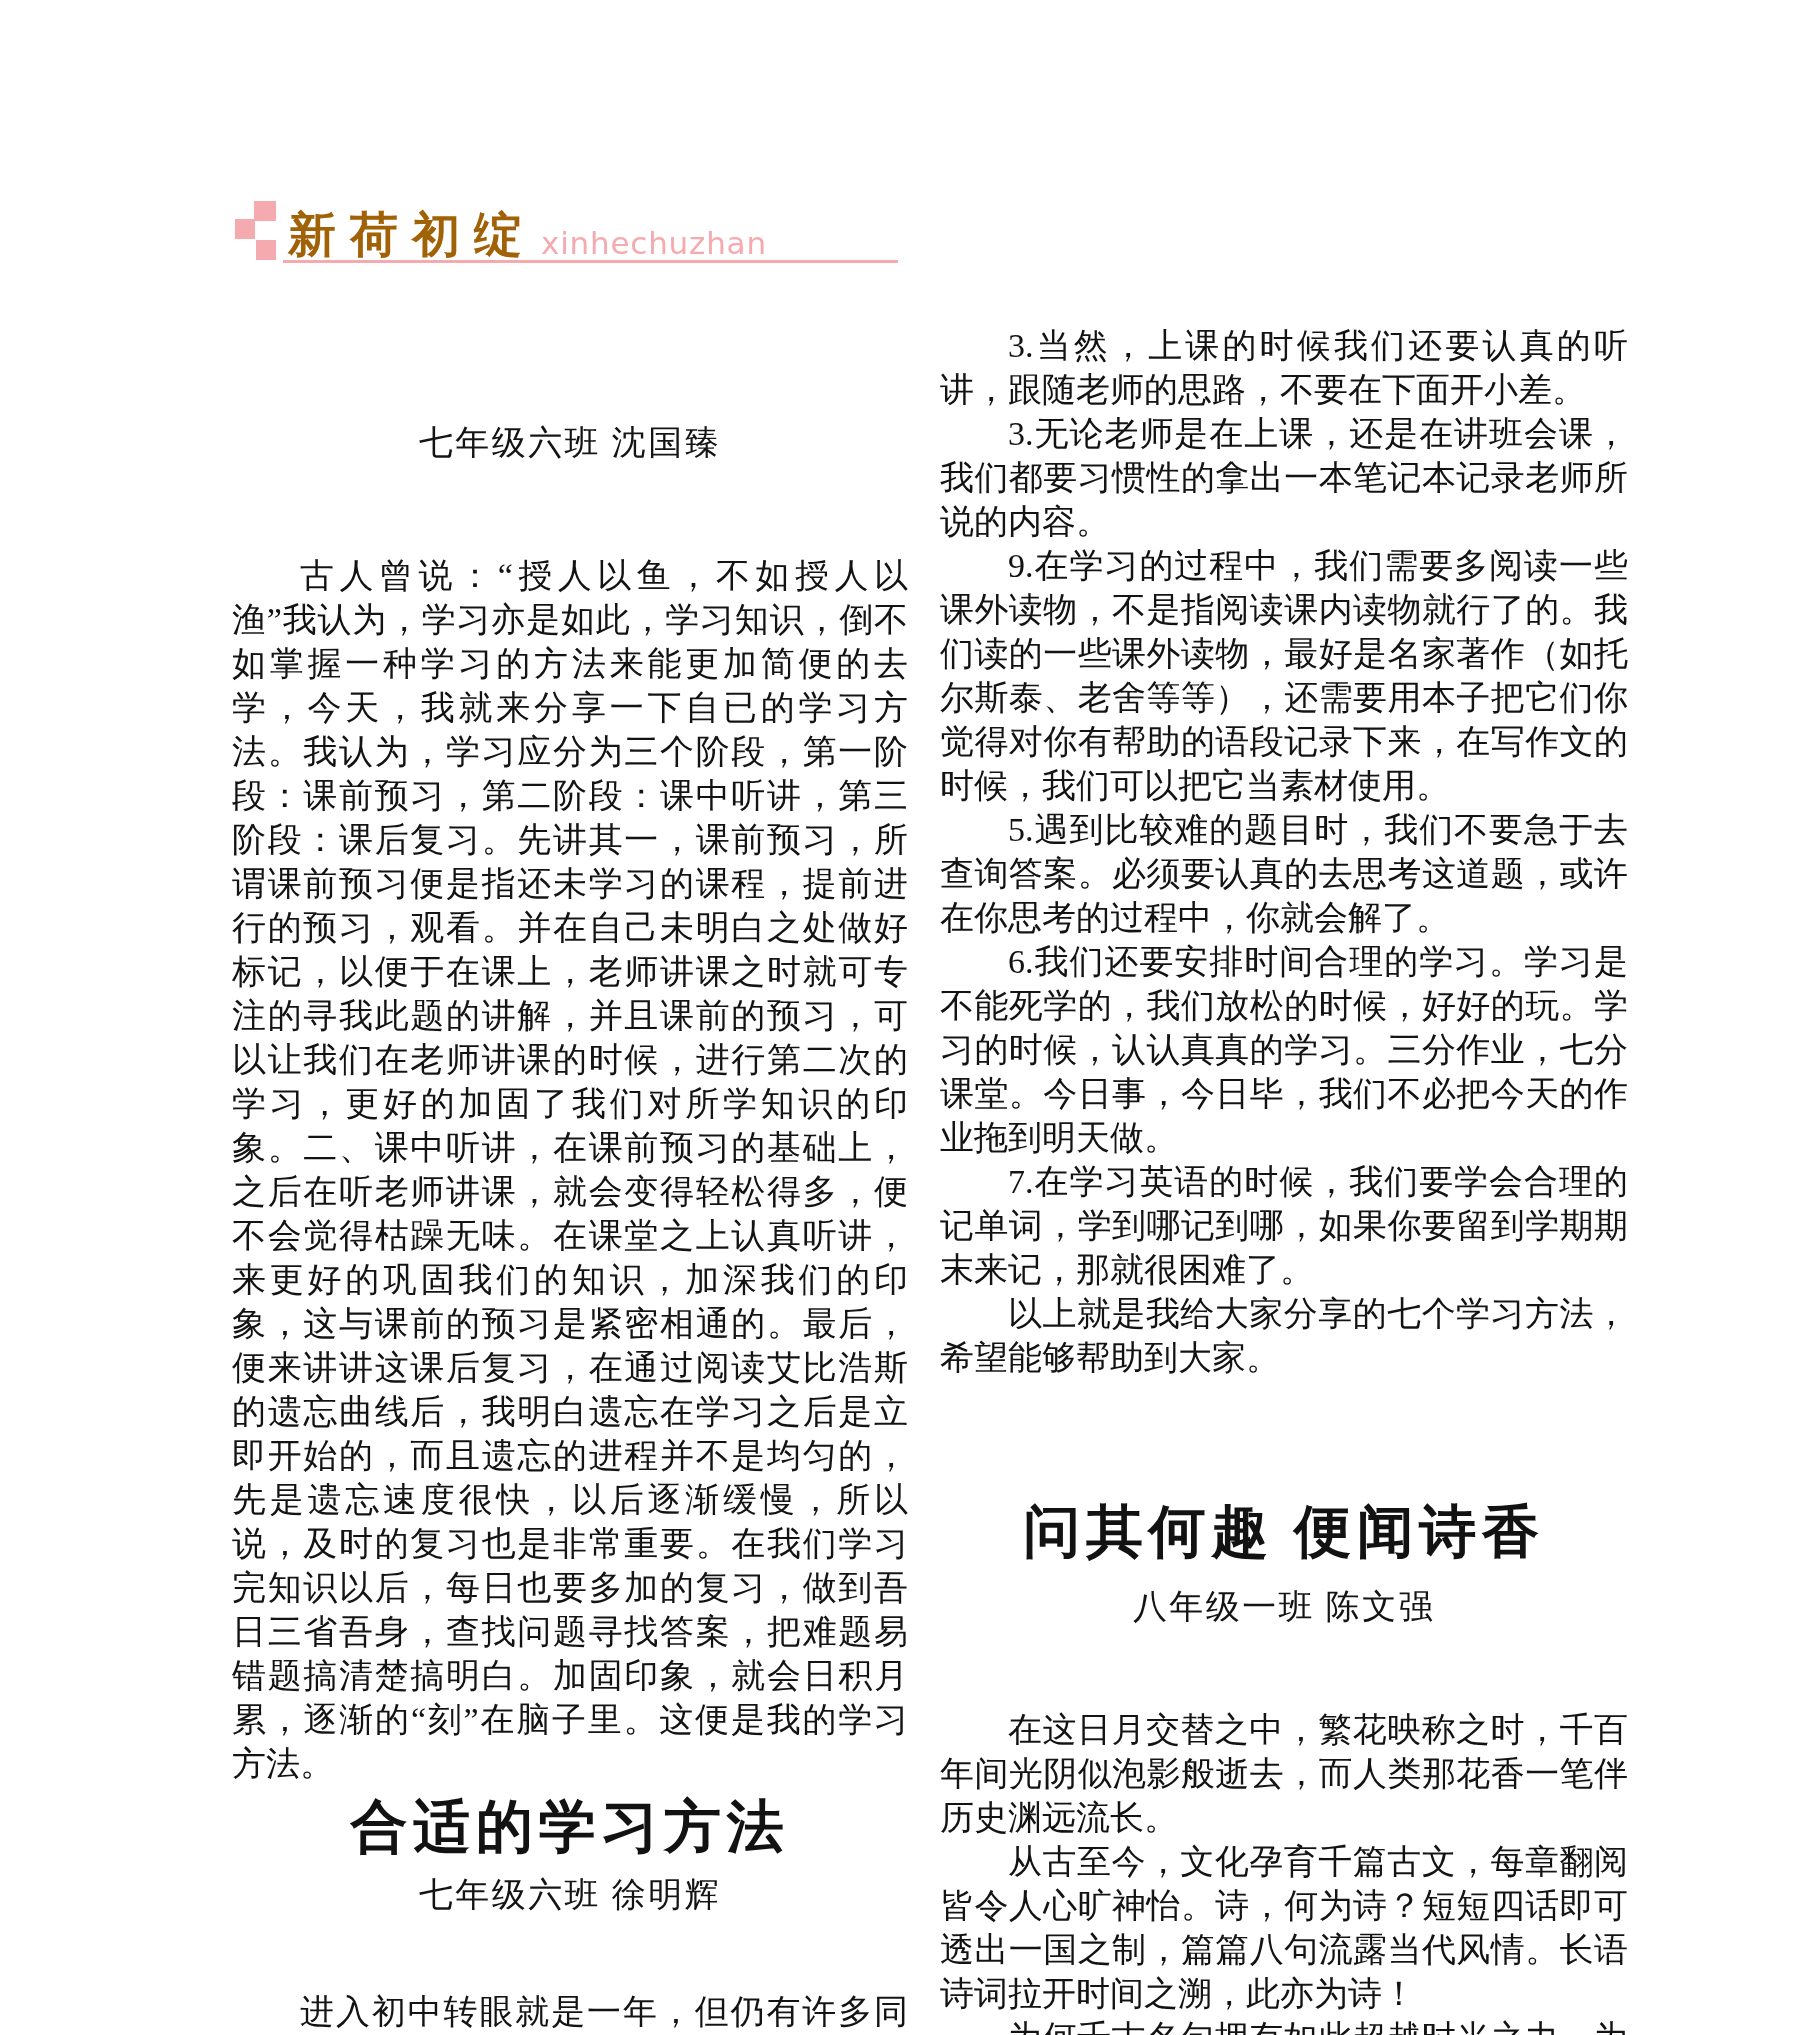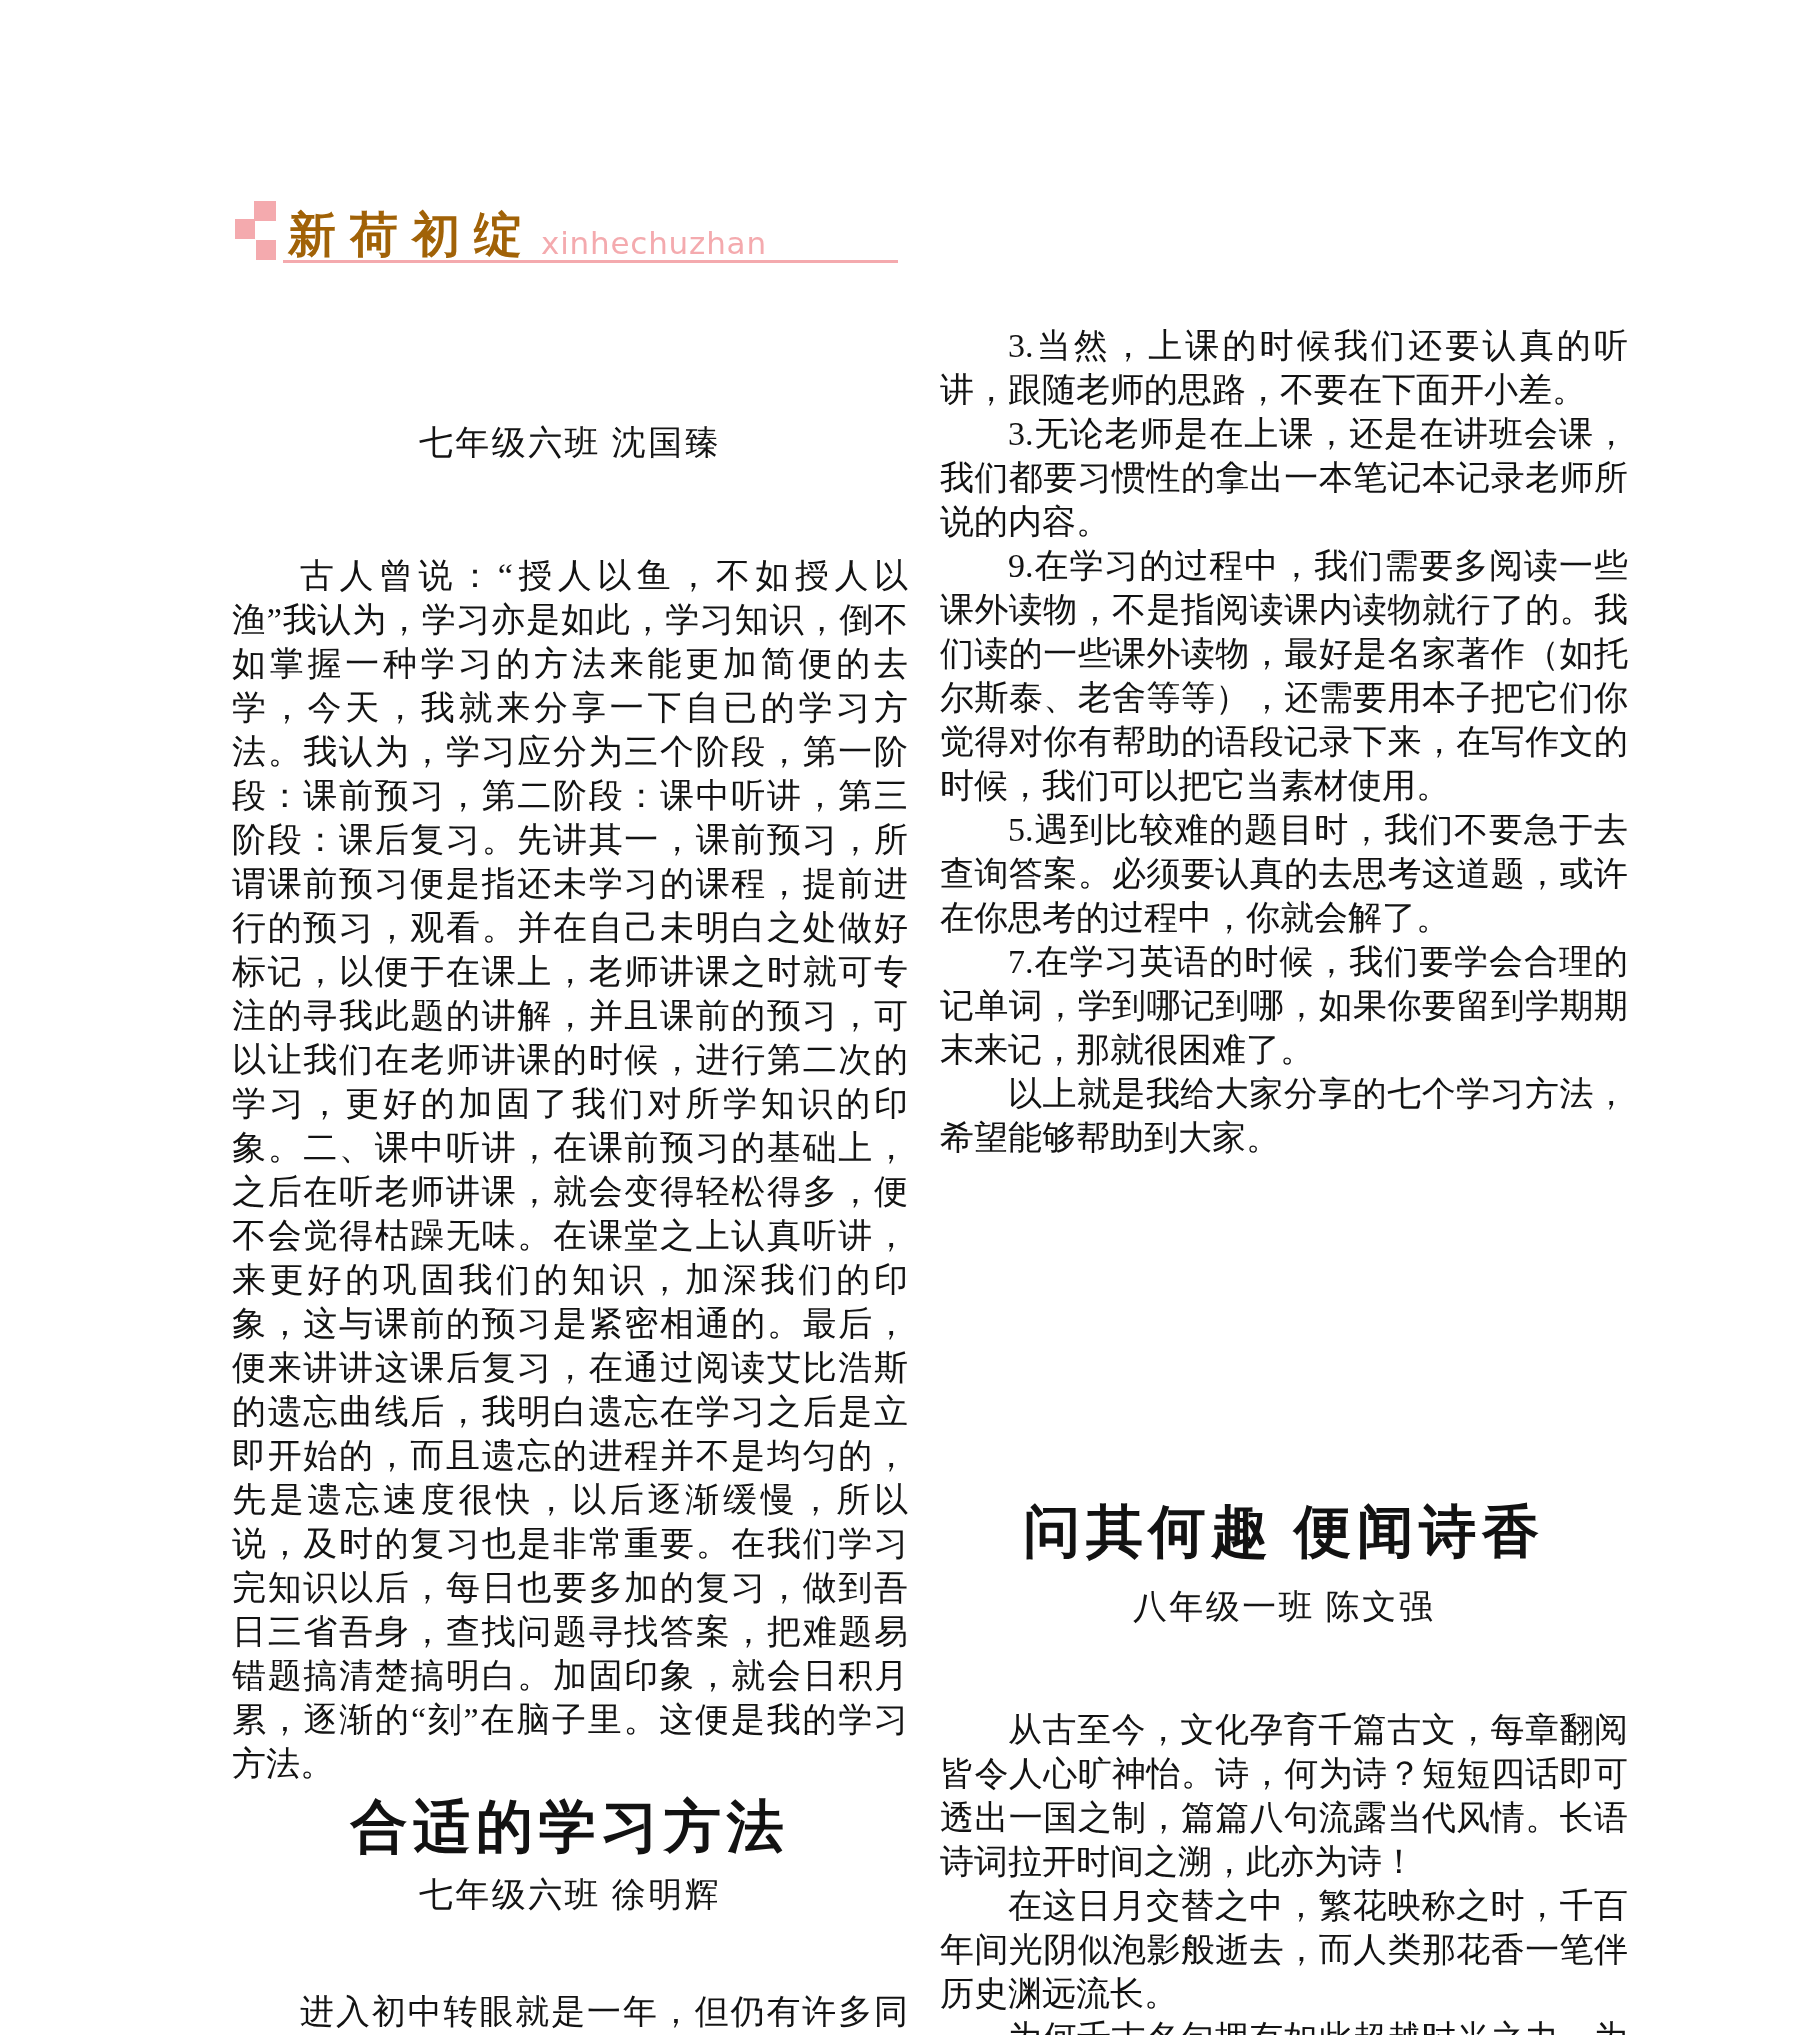--- a/index.html
+++ b/index.html
@@ -132,29 +132,30 @@
 
   </section>
 
   <section class="col col-right">
 
     <div class="art-body" style="top:324px">
       <p>3.当然，上课的时候我们还要认真的听讲，跟随老师的思路，不要在下面开小差。</p>
       <p>3.无论老师是在上课，还是在讲班会课，我们都要习惯性的拿出一本笔记本记录老师所说的内容。</p>
       <p>9.在学习的过程中，我们需要多阅读一些课外读物，不是指阅读课内读物就行了的。我们读的一些课外读物，最好是名家著作（如托尔斯泰、老舍等等），还需要用本子把它们你觉得对你有帮助的语段记录下来，在写作文的时候，我们可以把它当素材使用。</p>
       <p>5.遇到比较难的题目时，我们不要急于去查询答案。必须要认真的去思考这道题，或许在你思考的过程中，你就会解了。</p>
+      <p>6.我们还要安排时间合理的学习。学习是不能死学的，我们放松的时候，好好的玩。学习的时候，认认真真的学习。三分作业，七分课堂。今日事，今日毕，我们不必把今天的作业拖到明天做。</p>
       <p>7.在学习英语的时候，我们要学会合理的记单词，学到哪记到哪，如果你要留到学期期末来记，那就很困难了。</p>
       <p>以上就是我给大家分享的七个学习方法，希望能够帮助到大家。</p>
     </div>
 
     <h1 class="art-title" style="top:1503px">问其何趣 便闻诗香</h1>
     <div class="art-byline" style="top:1590px">八年级一班 陈文强</div>
     <div class="art-body" style="top:1708px">
+      <p>在这日月交替之中，繁花映称之时，千百年间光阴似泡影般逝去，而人类那花香一笔伴历史渊远流长。</p>
       <p>从古至今，文化孕育千篇古文，每章翻阅皆令人心旷神怡。诗，何为诗？短短四话即可透出一国之制，篇篇八句流露当代风情。长语诗词拉开时间之溯，此亦为诗！</p>
-      <p>在这日月交替之中，繁花映称之时，千百年间光阴似泡影般逝去，而人类那花香一笔伴历史渊远流长。</p>
       <p>为何千古名句拥有如此超越时光之力，为何文香章词拥有如此超越空间之感。因为这是不知多少年苦学所得的知慧结晶！每一笔、每一划、每一字乃是作者千思熟虑！此亦诗中之魅！</p>
 
     </div>
 
   </section>
 
 </div>
 
 
 </body></html>

